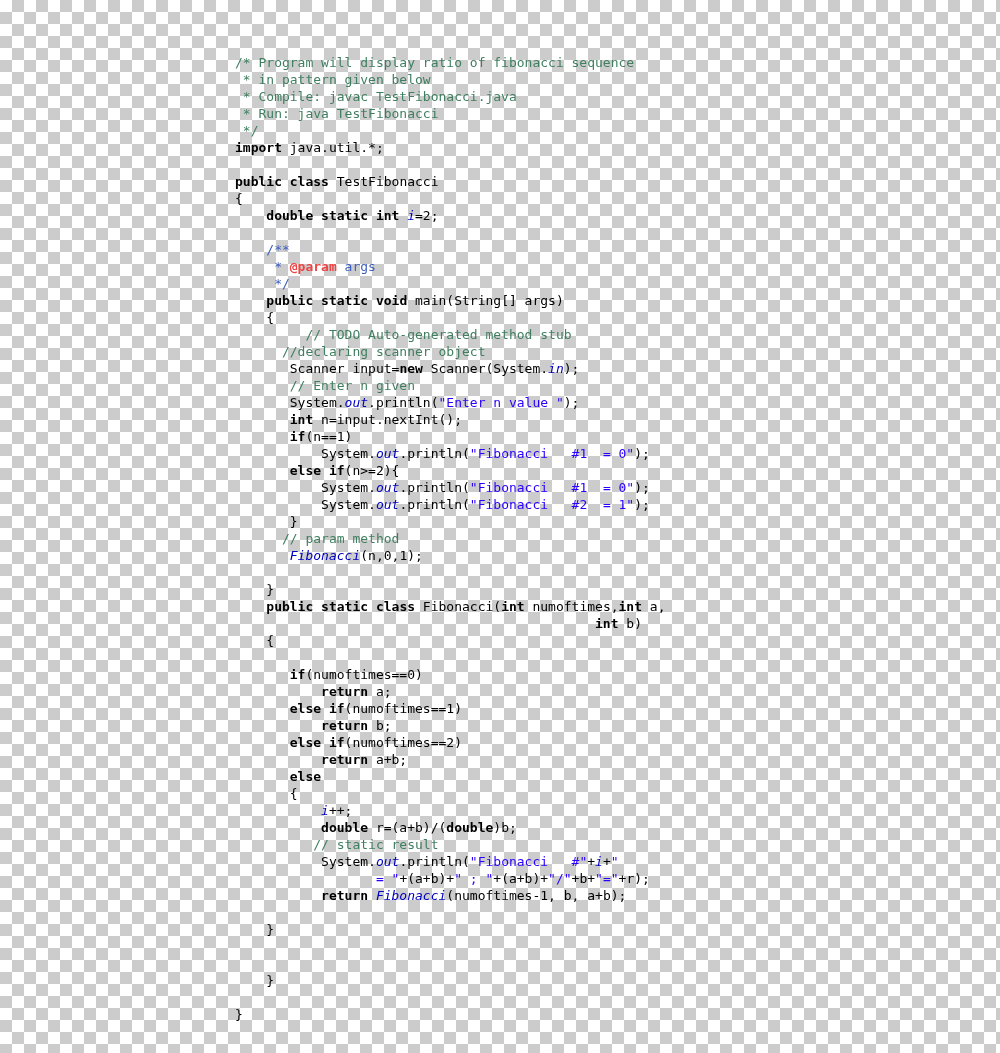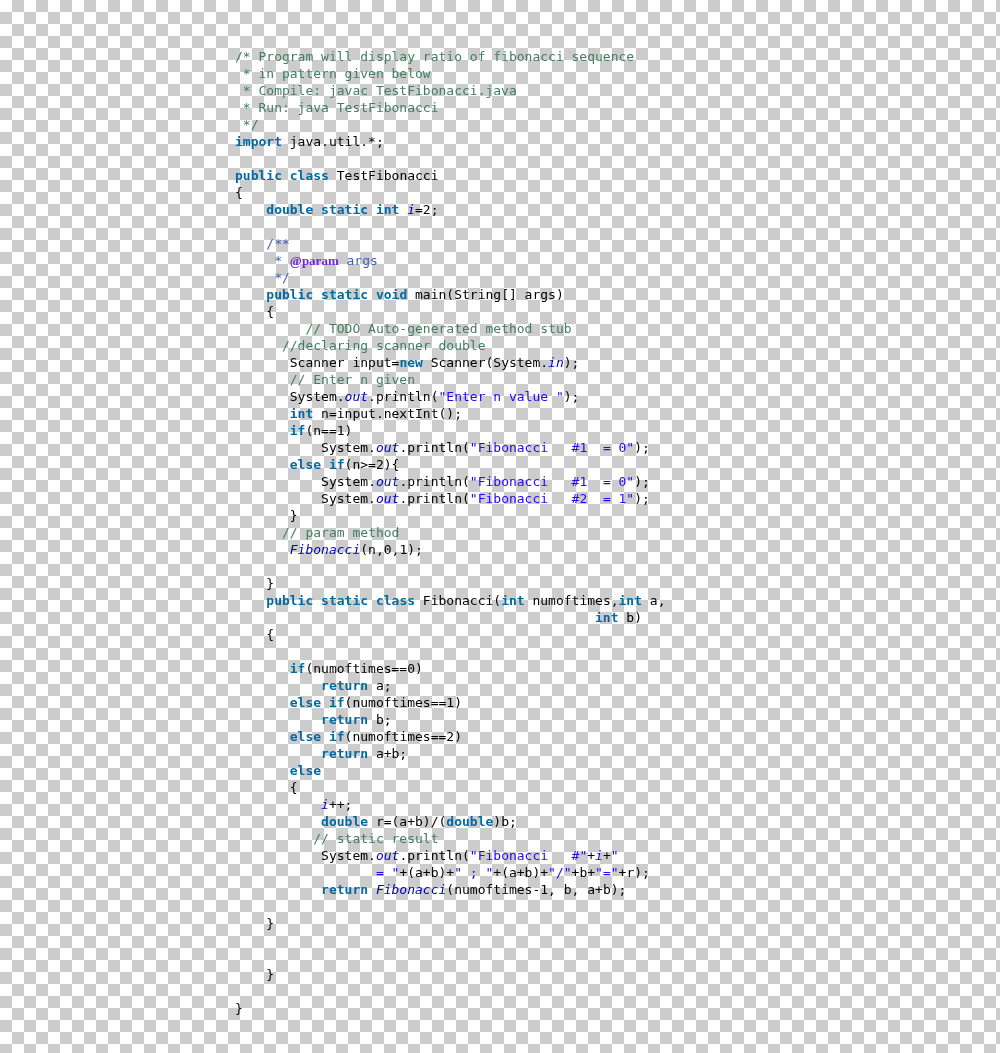--- a/index.html
+++ b/index.html
@@ -15,31 +15,31 @@
   background-size: 24px 24px;
   background-position: 0 0, 0 12px, 12px -12px, -12px 0px;
   background-color: #fff;
   font-family: "Courier New", monospace;
   font-size: 13px;
   line-height: 17px;
 }
 .code {
   position: absolute;
   left: 235px;
-  top: 4px;
+  top: 10px;
   white-space: pre;
   color: #000;
   margin-top: 44px;
 }
 .c { color: #3f7f5f; }      
-.k { color: #0369a1; font-weight: bold; } 
+.k { color: #000000; font-weight: bold; } 
 .s { color: #2a00ff; }      
 .f { color: #0000c0; font-style: italic; } 
 .jd { color: #3f5fbf; }     
-.jdtag { color: #6d28d9; font-weight: bold; font-family: Liberation Serif, serif; } 
+.jdtag { color: #ef4444; font-weight: bold; } 
 </style>
 </head>
 <body>
 
 <pre class="code" id="code-root"><span class="c">/* Program will display ratio of fibonacci sequence
  * in pattern given below
  * Compile: javac TestFibonacci.java
  * Run: java TestFibonacci
  */</span>
 <span class="k">import</span> java.util.*;
@@ -47,21 +47,21 @@
 <span class="k">public</span> <span class="k">class</span> TestFibonacci
 {
     <span class="k">double</span> <span class="k">static</span> <span class="k">int</span> <span class="f">i</span>=2;
 
     <span class="jd">/**
      * </span><span class="jdtag">@param</span><span class="jd"> args
      */</span>
     <span class="k">public</span> <span class="k">static</span> <span class="k">void</span> main(String[] args)
     {
          <span class="c">// TODO Auto-generated method stub</span>
-      <span class="c">//declaring scanner double</span>
+      <span class="c">//declaring scanner object</span>
        Scanner input=<span class="k">new</span> Scanner(System.<span class="f">in</span>);
        <span class="c">// Enter n given</span>
        System.<span class="f">out</span>.println(<span class="s">"Enter n value "</span>);
        <span class="k">int</span> n=input.nextInt();
        <span class="k">if</span>(n==1)
            System.<span class="f">out</span>.println(<span class="s">"Fibonacci   #1  = 0"</span>);
        <span class="k">else</span> <span class="k">if</span>(n&gt;=2){
            System.<span class="f">out</span>.println(<span class="s">"Fibonacci   #1  = 0"</span>);
            System.<span class="f">out</span>.println(<span class="s">"Fibonacci   #2  = 1"</span>);
        }

